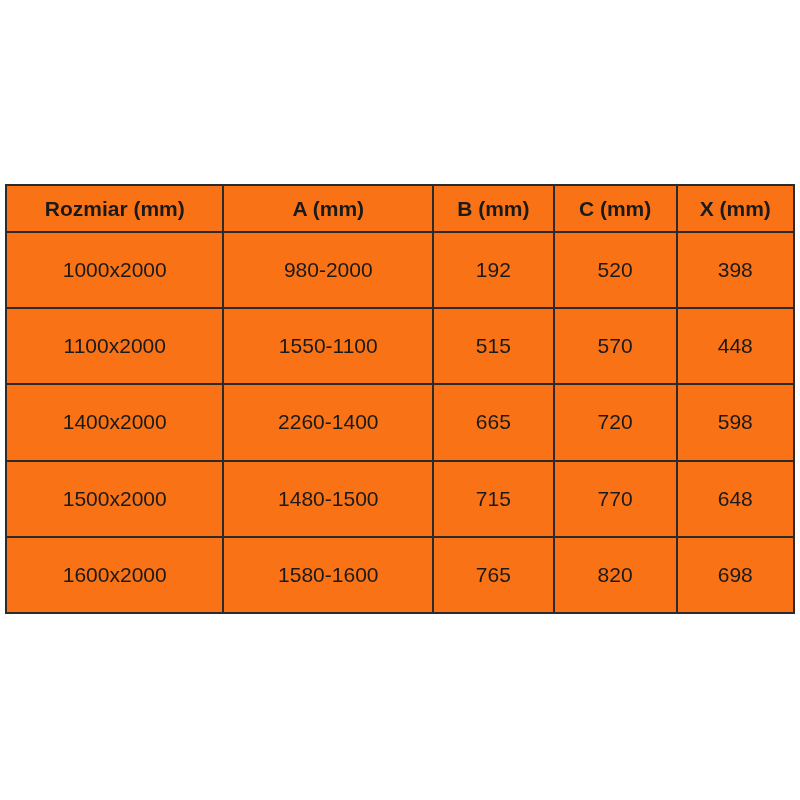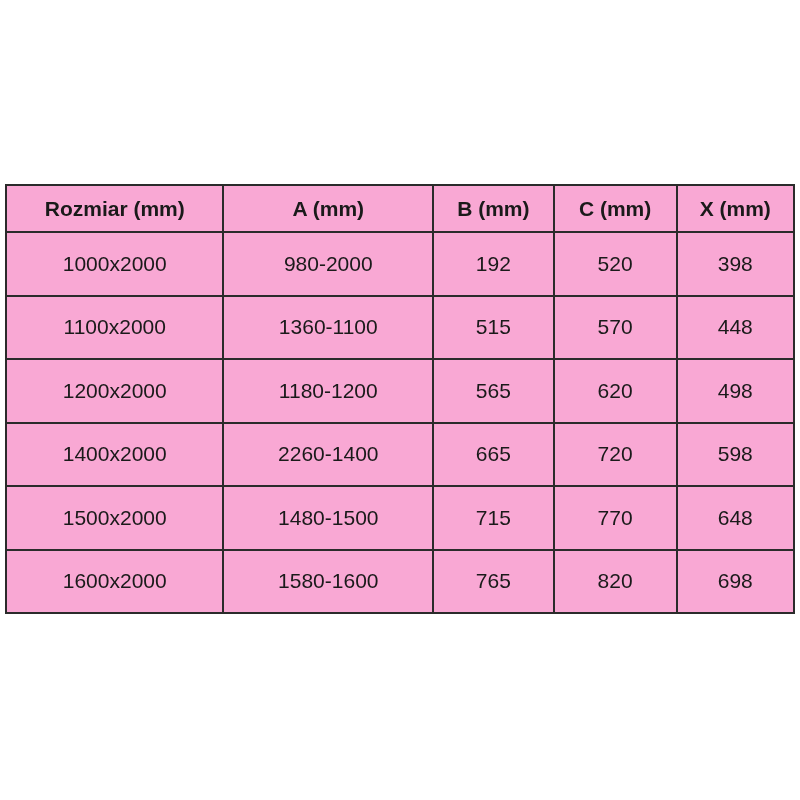--- a/index.html
+++ b/index.html
@@ -19,21 +19,21 @@
     position: absolute;
     left: 5px;
     top: 184px;
     width: 790px;
   }
   table.spec-table {
     border-collapse: collapse;
     table-layout: fixed;
     width: 790px;
     height: 430px;
-    background: #f9a8d4;
+    background: #f97316;
   }
   table.spec-table th,
   table.spec-table td {
     border: 2px solid #2b2b2b;
     text-align: center;
     vertical-align: middle;
     padding: 0;
     white-space: nowrap;
     overflow: hidden;
   }
@@ -77,31 +77,24 @@
     <tbody>
       <tr>
         <td>1000x2000</td>
         <td>980-2000</td>
         <td>192</td>
         <td>520</td>
         <td>398</td>
       </tr>
       <tr>
         <td>1100x2000</td>
-        <td>1360-1100</td>
+        <td>1550-1100</td>
         <td>515</td>
         <td>570</td>
         <td>448</td>
-      </tr>
-      <tr>
-        <td>1200x2000</td>
-        <td>1180-1200</td>
-        <td>565</td>
-        <td>620</td>
-        <td>498</td>
       </tr>
       <tr>
         <td>1400x2000</td>
         <td>2260-1400</td>
         <td>665</td>
         <td>720</td>
         <td>598</td>
       </tr>
       <tr>
         <td>1500x2000</td>

